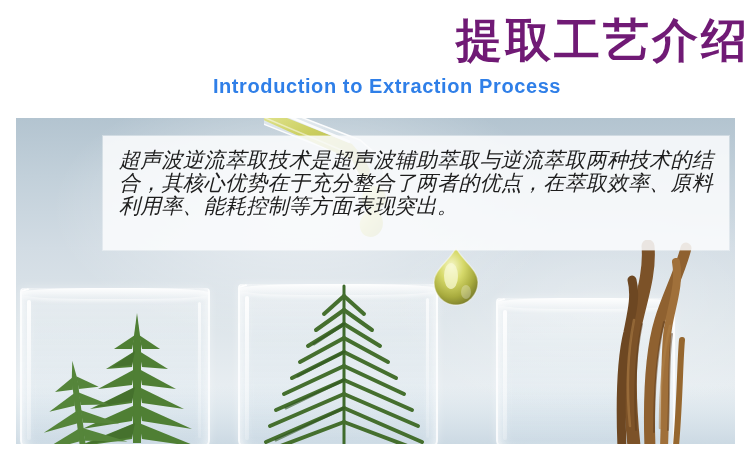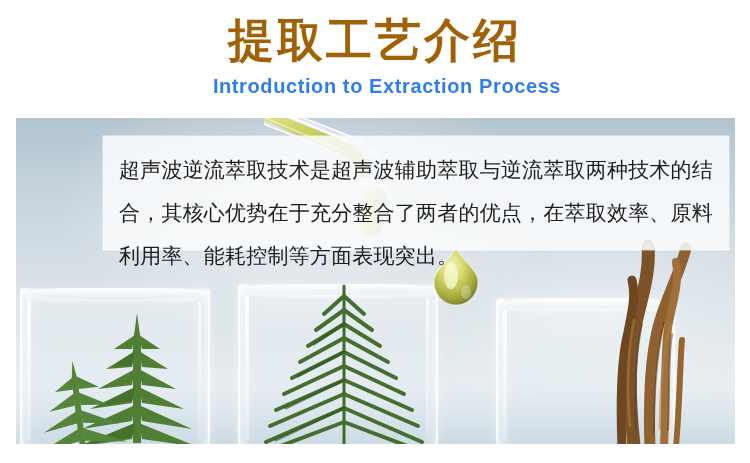--- a/index.html
+++ b/index.html
@@ -33,23 +33,24 @@
   }
   .main-title {
     position: absolute;
     left: 0;
     top: 12px;
     width: 750px;
     font-size: 46px;
     line-height: 56px;
     font-weight: bold;
     letter-spacing: 3px;
-    color: #a16207;
+    color: #701a75;
     font-family: "DejaVu Sans", "Liberation Sans", sans-serif;
     white-space: nowrap;
+    text-align: right;
   }
   .sub-title {
     position: absolute;
     left: 12px;
     top: 73px;
     width: 750px;
     font-size: 20px;
     line-height: 26px;
     font-weight: bold;
     letter-spacing: 0.6px;
@@ -189,24 +190,25 @@
     width: 626px;
     height: 114px;
     background: rgba(250,252,253,0.87);
     box-shadow: 0 0 0 1px rgba(255,255,255,0.35);
   }
   .text-panel p {
     margin: 0;
     padding: 13px 16px 0 16px;
     font-family: "DejaVu Sans", "Liberation Sans", sans-serif;
     font-size: 21px;
-    line-height: 43px;
+    line-height: 23px;
     color: #1d1d1d;
     letter-spacing: 0.2px;
     text-align: justify;
+    font-style: italic;
   }
 </style>
 </head>
 <body>
 
 <div id="page">
 
   <div class="header">
     <div class="main-title">提取工艺介绍</div>
     <div class="sub-title">Introduction to Extraction Process</div>

